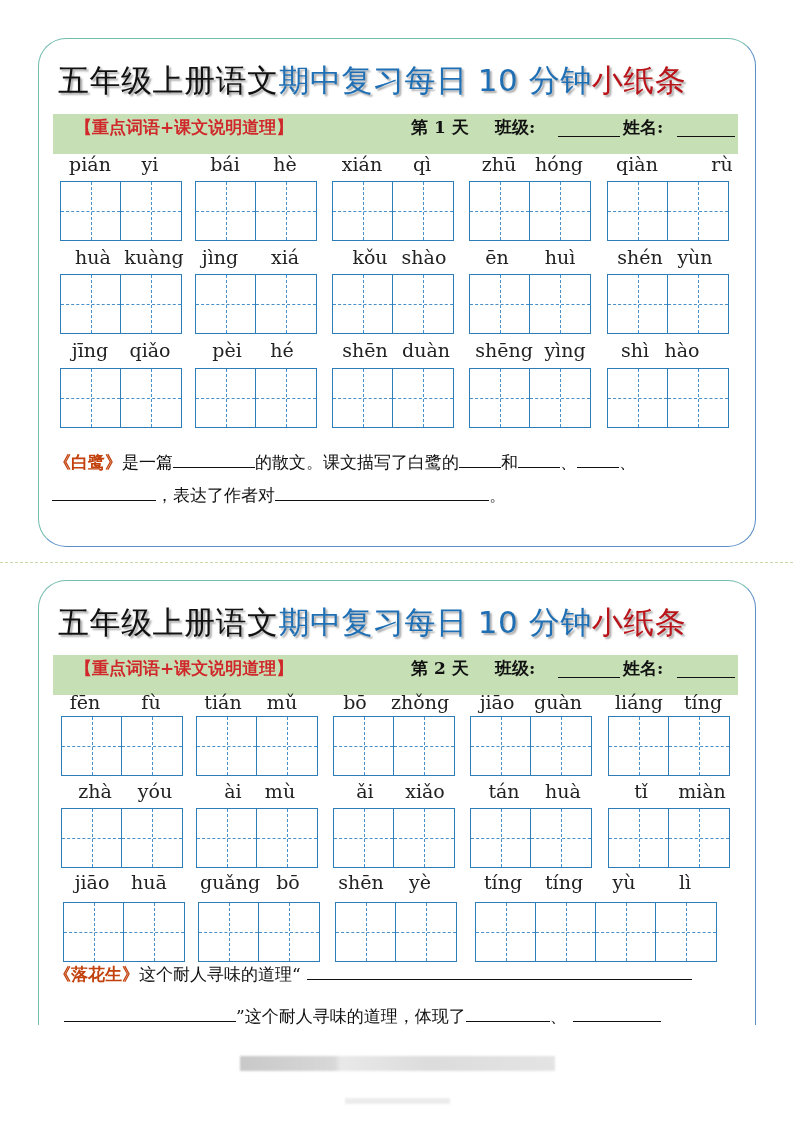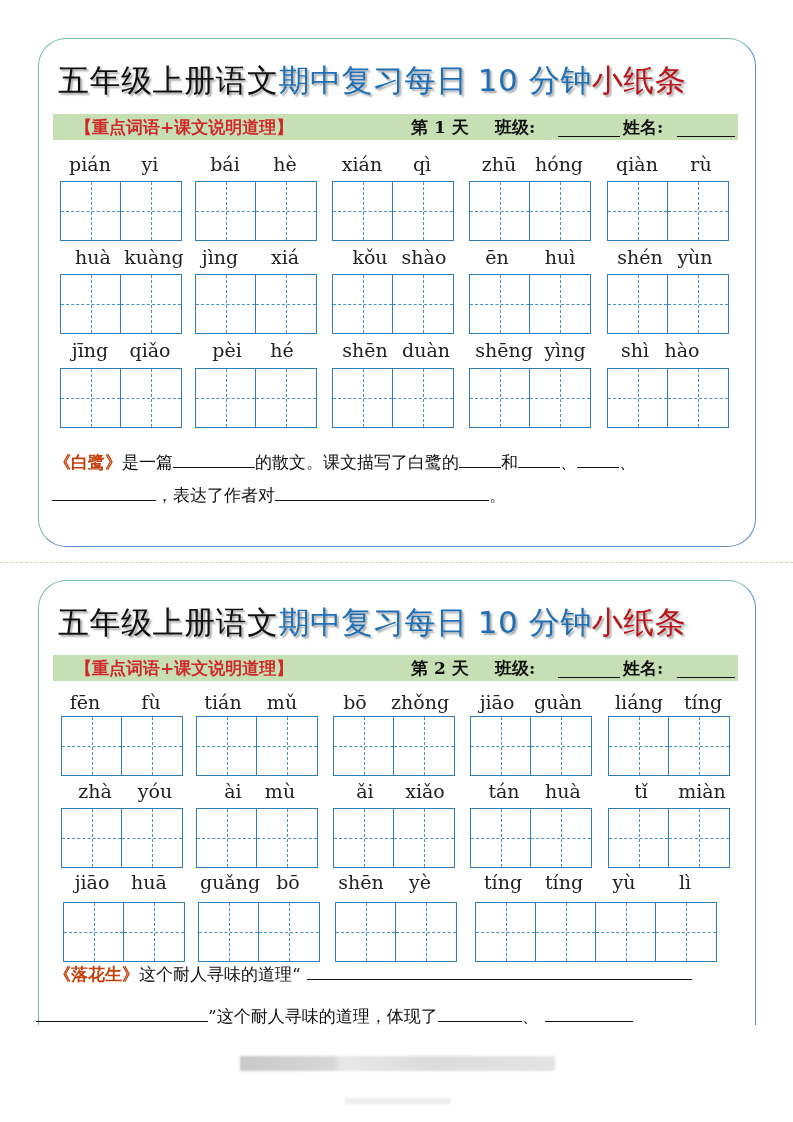--- a/index.html
+++ b/index.html
@@ -31,21 +31,21 @@
     text-shadow: 2px 2px 2px rgba(0,0,0,0.35);
   }
   .title .t-black { color: #111111; }
   .title .t-blue { color: #1f6fb5; }
   .title .t-red { color: #b8141a; }
 
   .bar {
     position: absolute;
     left: 53px;
     width: 685px;
-    height: 26px;
+    height: 40px;
     background: #c6dfb4;
     font-size: 17px;
     line-height: 26px;
     white-space: nowrap;
   }
   .bar .topic {
     position: absolute; left: 22px; top: 0;
     color: #d0282a; font-weight: bold;
     font-family: "DejaVu Serif", serif;
   }
@@ -134,21 +134,21 @@
 <div class="pinyin" style="top:153px;left:0;">
   <span class="py-item" style="left:60px">pián</span>
   <span class="py-item" style="left:120px">yi</span>
   <span class="py-item" style="left:195px">bái</span>
   <span class="py-item" style="left:255px">hè</span>
   <span class="py-item" style="left:332px">xián</span>
   <span class="py-item" style="left:392px">qì</span>
   <span class="py-item" style="left:469px">zhū</span>
   <span class="py-item" style="left:529px">hóng</span>
   <span class="py-item" style="left:607px">qiàn</span>
-  <span class="py-item" style="left:671px">rù</span>
+  <span class="py-item" style="left:692px">rù</span>
 </div>
 <div class="grid" style="left:60px;top:181px;">
     <div class="cell"></div>
     <div class="cell"></div>
   </div>
 <div class="grid" style="left:195px;top:181px;">
     <div class="cell"></div>
     <div class="cell"></div>
   </div>
 <div class="grid" style="left:332px;top:181px;">
@@ -347,19 +347,19 @@
 <div class="grid" style="left:475px;top:902px;">
     <div class="cell"></div>
     <div class="cell"></div>
     <div class="cell"></div>
     <div class="cell"></div>
   </div>
 
 <div class="sentence" style="left:54px;top:962px;">
   <span class="book">《落花生》</span><span>这个耐人寻味的道理“</span><span class="blank" style="width:385px;margin-left:6px"></span>
 </div>
-<div class="sentence" style="left:36px;top:1004px;">
+<div class="sentence" style="left:64px;top:1004px;">
   <span class="blank" style="width:172px"></span><span>”这个耐人寻味的道理，体现了</span><span class="blank" style="width:84px"></span><span>、</span><span class="blank" style="width:88px;margin-left:6px"></span>
 </div>
 
 <div class="card-clip"></div>
 <div class="footer-blur"></div>
 <div class="footer-blur2"></div>
 
 </body></html>

